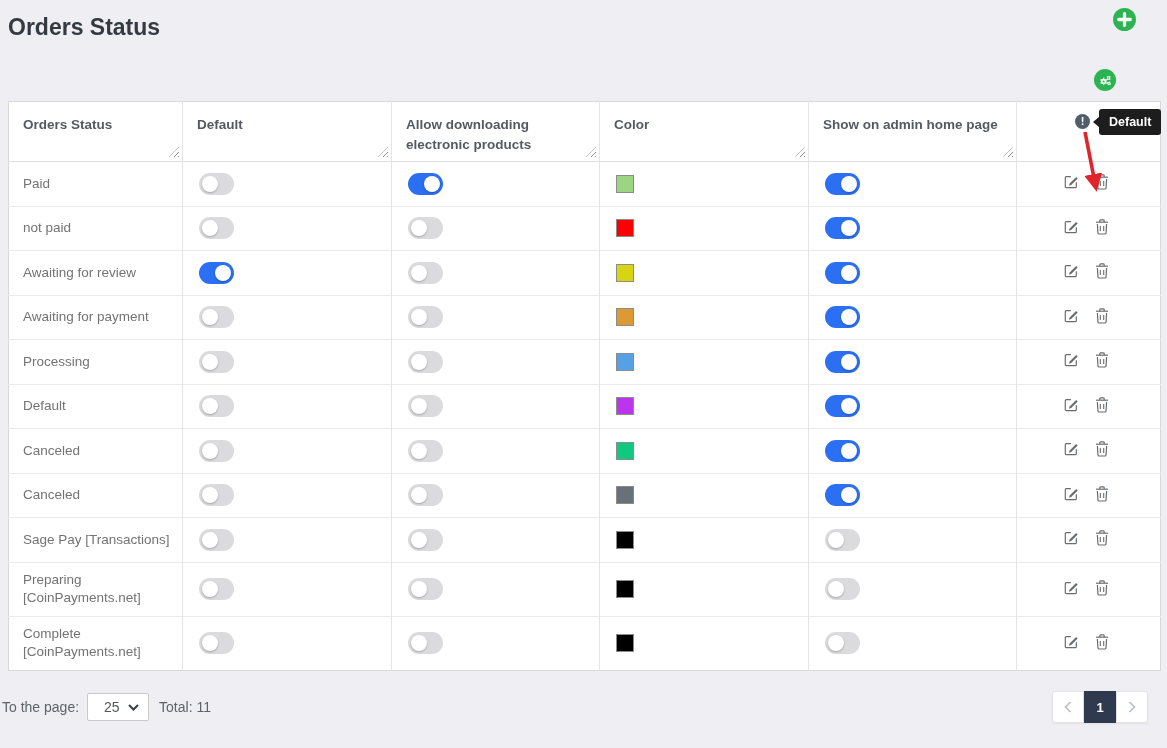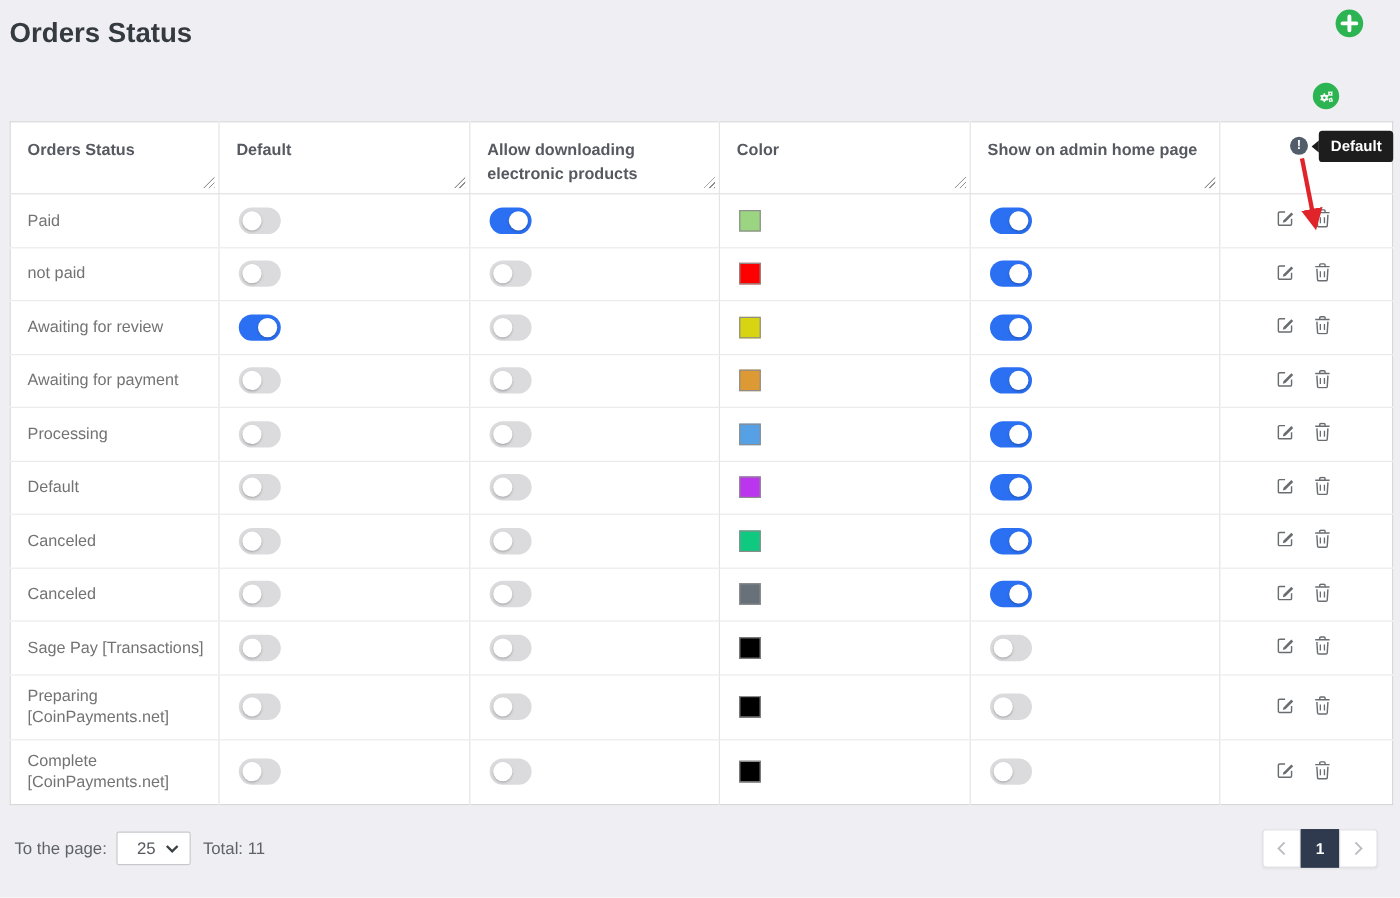--- a/index.html
+++ b/index.html
@@ -83,21 +83,21 @@
     padding:4px 10px; border-radius:3px; white-space:nowrap;
   }
   .tooltip:before {
     content:""; position:absolute; left:-6px; top:8px;
     border-top:5px solid transparent; border-bottom:5px solid transparent;
     border-right:6px solid #1d1d1d;
   }
   .red-arrow { position:absolute; left:1078px; top:128px; pointer-events:none; }
 
   
-  .footer { position:absolute; left:12px; top:691px; height:32px; display:flex; align-items:center; font-size:14px; color:#5f6368; }
+  .footer { position:absolute; left:2px; top:691px; height:32px; display:flex; align-items:center; font-size:14px; color:#5f6368; }
   .page-size {
     width:62px; height:28px; background:#fff; border:1px solid #c9c9cd; border-radius:2px;
     margin-left:8px; display:flex; align-items:center; justify-content:space-between;
     padding:0 9px 0 16px; cursor:pointer; color:#55585c;
   }
   .total { margin-left:10px; }
   .pagination { position:absolute; top:691px; left:1052px; display:flex; }
   .page-btn {
     width:32px; height:32px; background:#fff; border:1px solid #e3e3e7;
     display:flex; align-items:center; justify-content:center; cursor:pointer;

